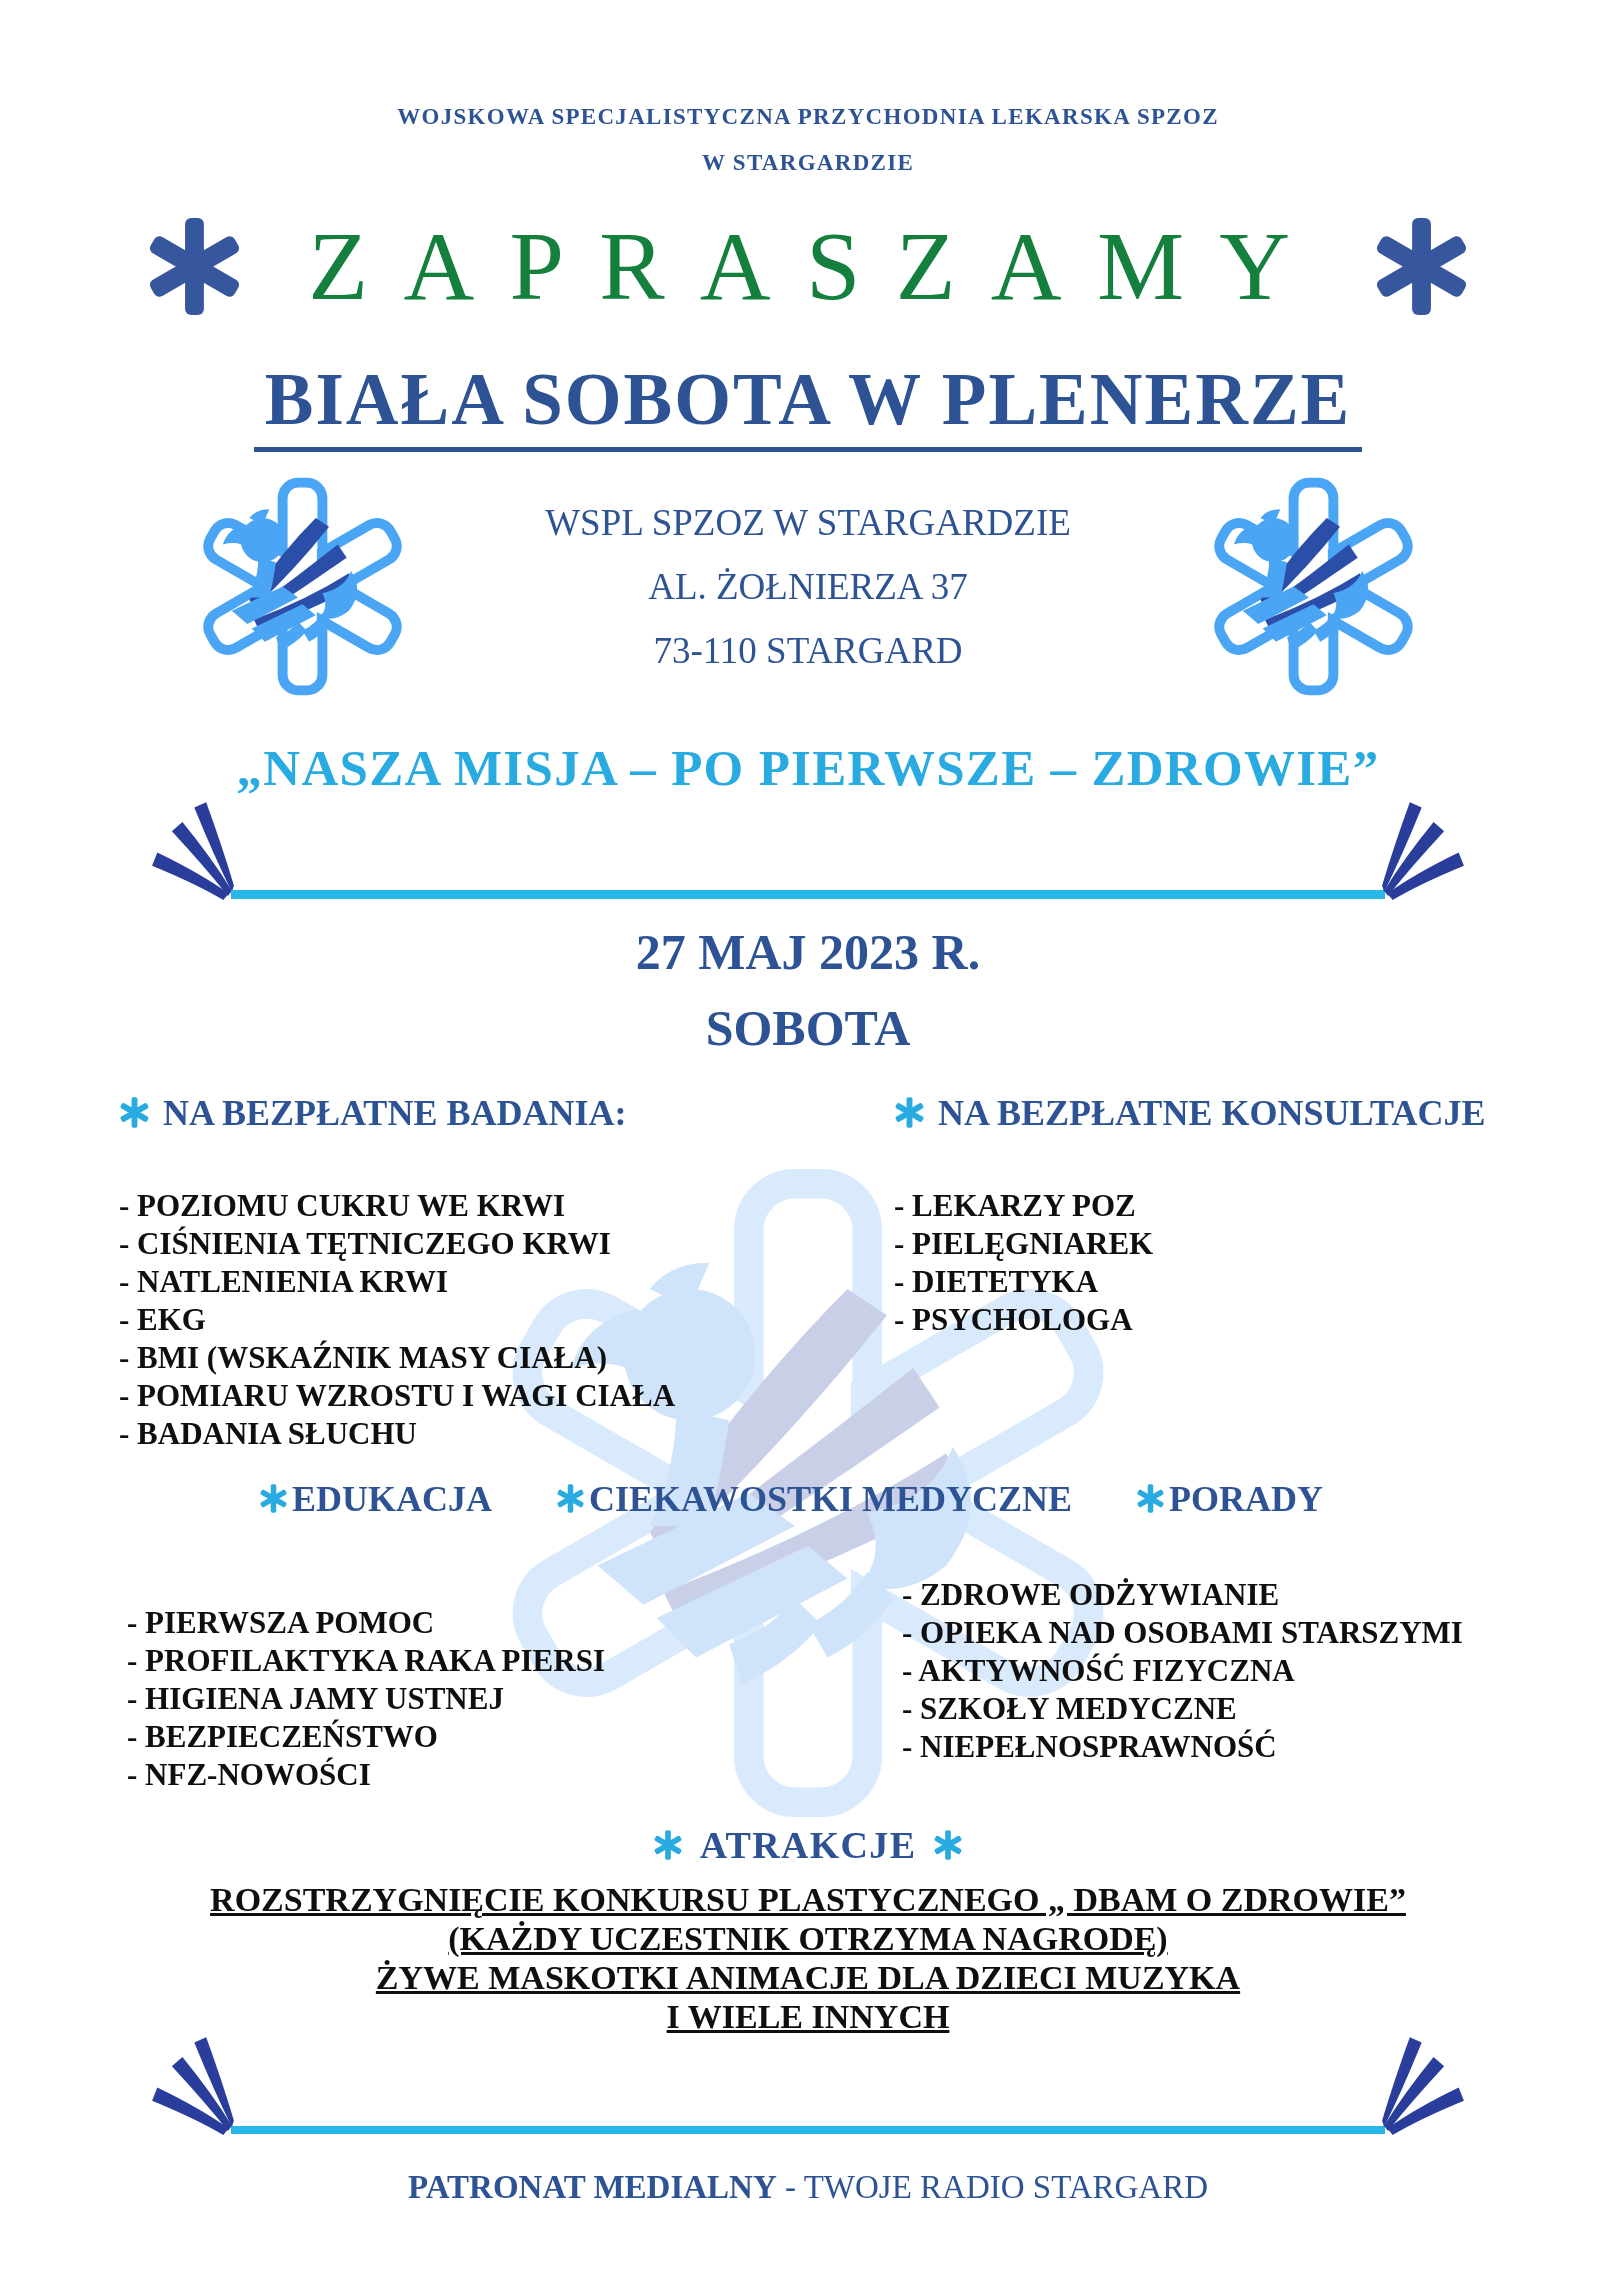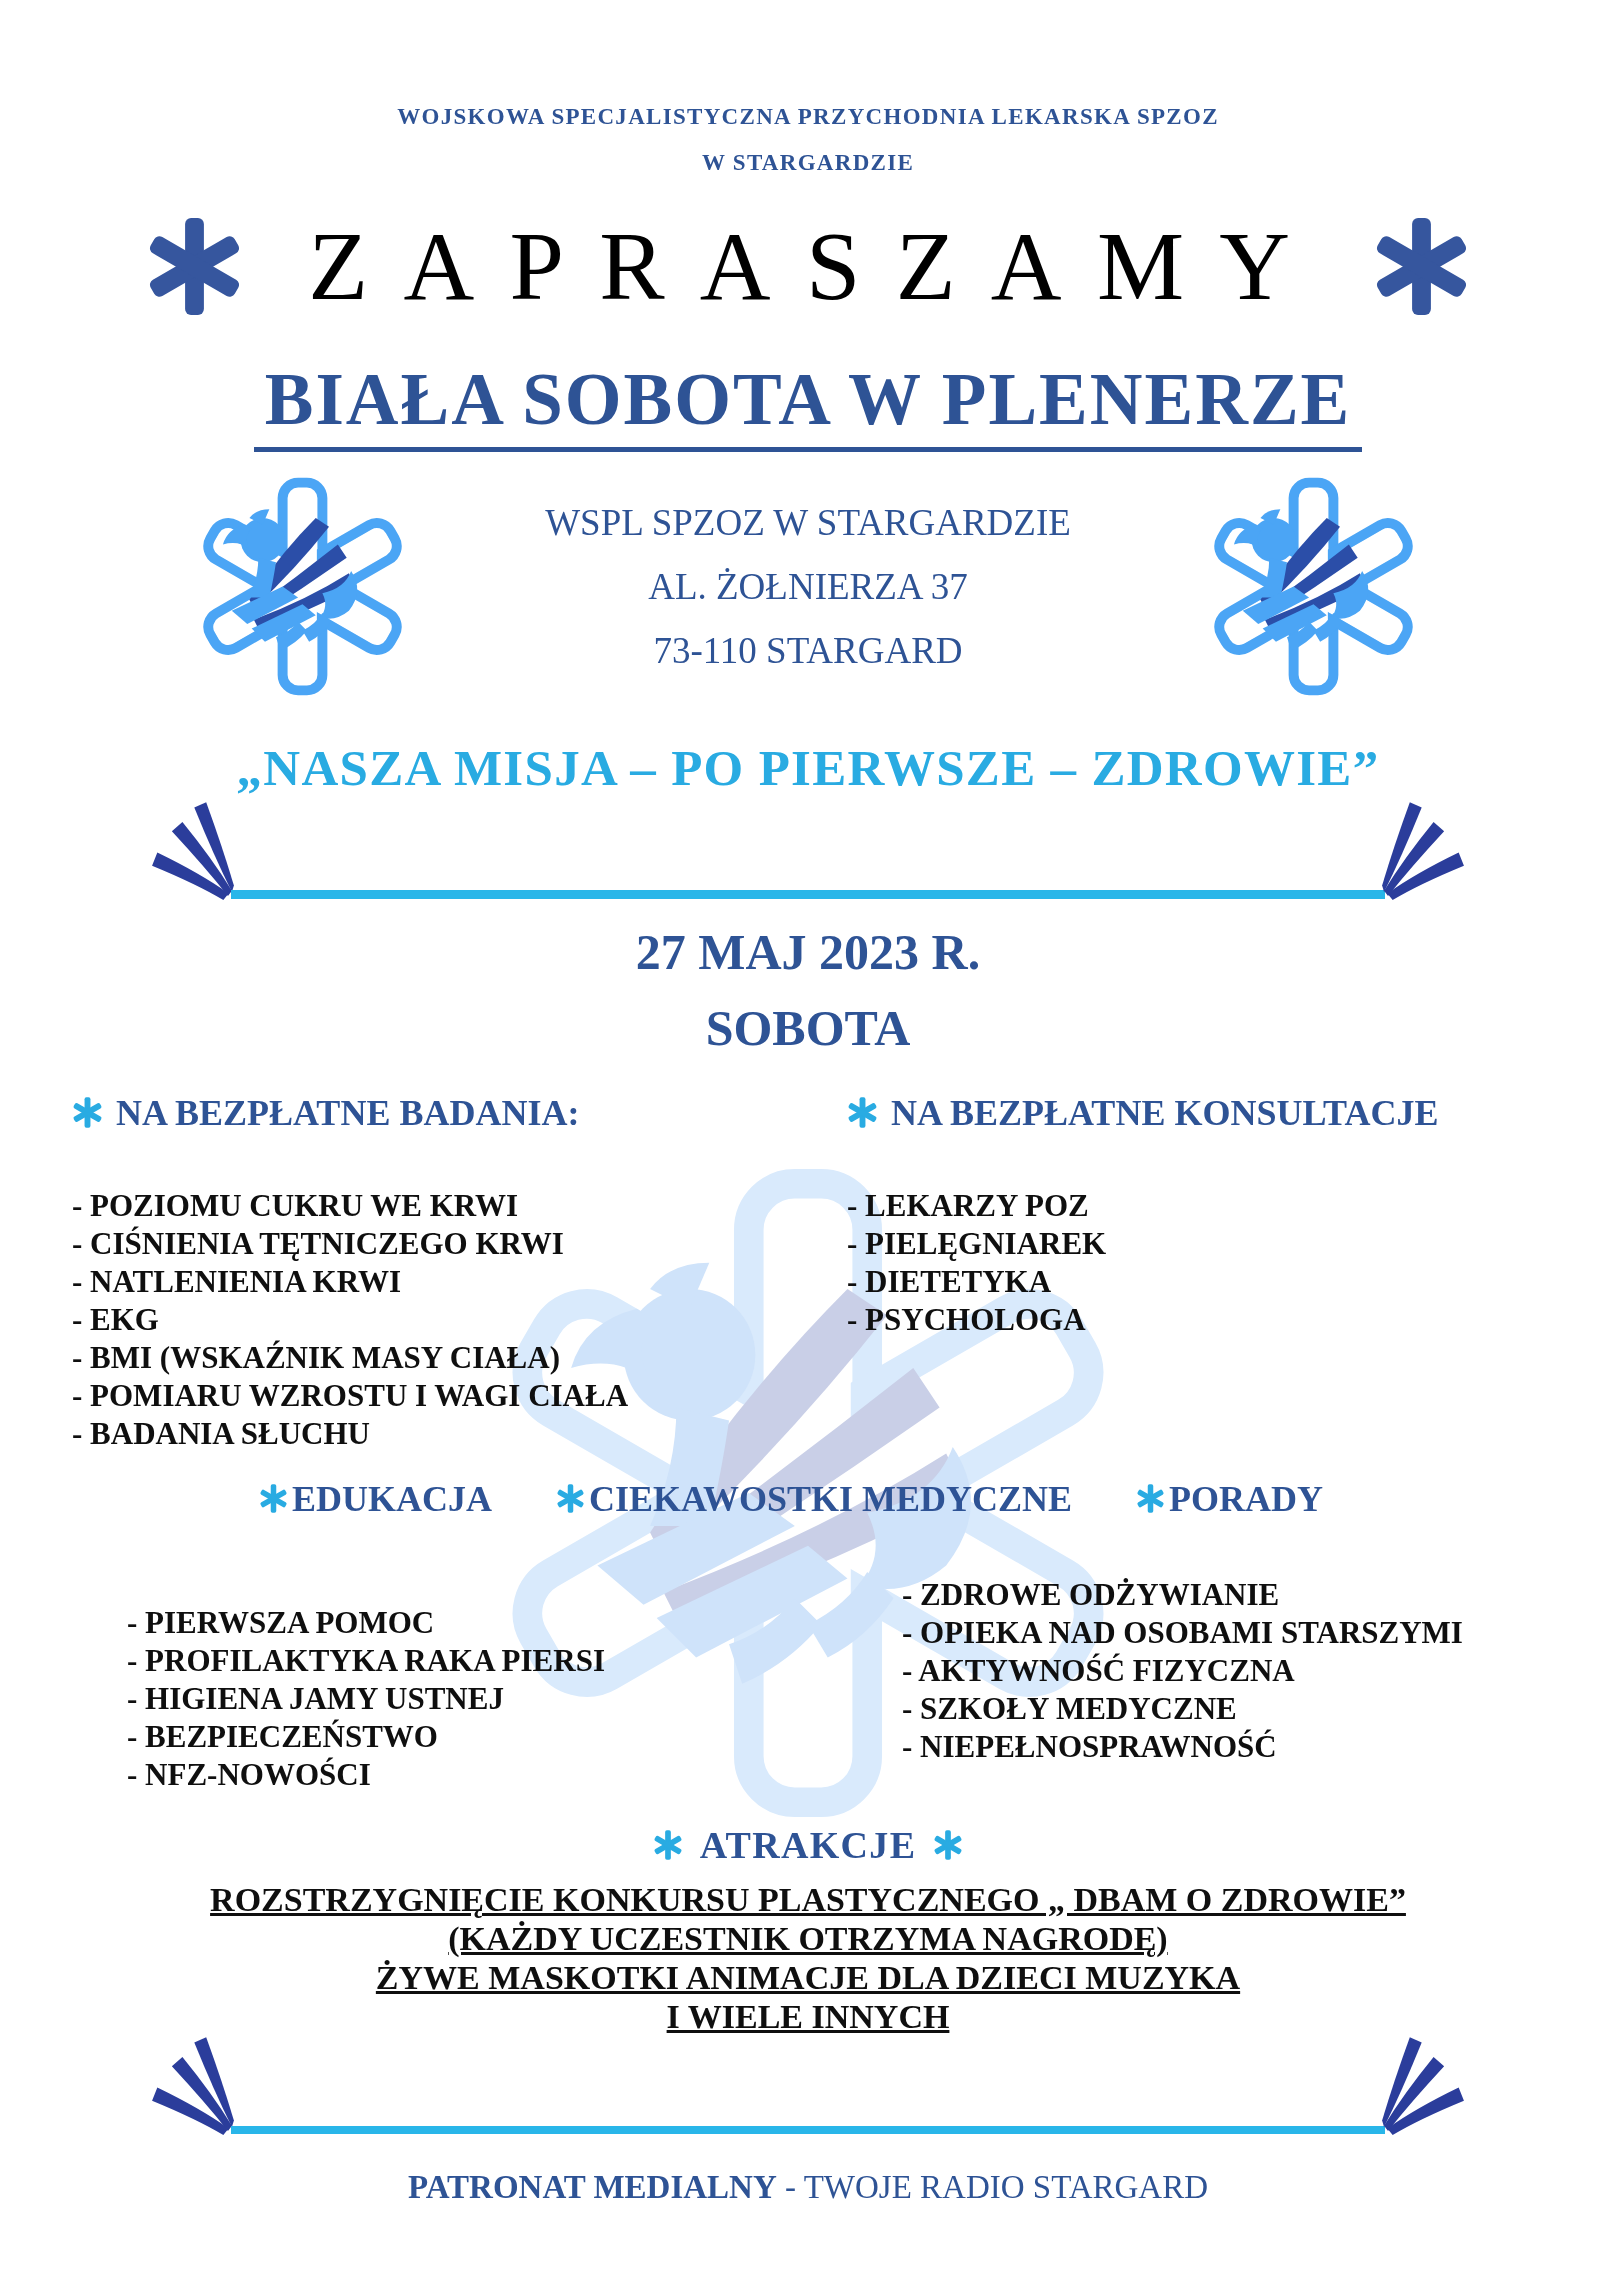--- a/index.html
+++ b/index.html
@@ -11,21 +11,21 @@
   .watermark{position:absolute;left:50%;top:1494px;transform:translate(-50%,-50%);z-index:0;}
   .watermark svg{--outline:#d9eafc;--light:#cfe3fa;--dark:#c9cfe7;--crossfill:#ffffff;width:658px;height:658px;}
 
   
   .org{padding-top:103px;text-align:center;}
   .org-line{font-size:23px;font-weight:bold;letter-spacing:1.3px;color:#2e5395;line-height:1.25;}
   .org-line2{margin-top:17px;}
 
   
   .invite-row{margin-top:39px;display:flex;justify-content:center;align-items:center;gap:47px;}
-  .invite-word{font-size:98px;letter-spacing:0.36em;color:#000000;line-height:1;white-space:nowrap;text-indent:0.18em;}
+  .invite-word{font-size:98px;letter-spacing:0.36em;color:#15803d;line-height:1;white-space:nowrap;text-indent:0.18em;}
   .flank-star{width:99px;height:99px;color:#36569e;flex:0 0 auto;}
 
   
   .title-wrap{margin-top:46px;text-align:center;}
   .event-title{display:inline-block;font-size:73px;font-weight:bold;color:#2e5395;letter-spacing:2px;
                border-bottom:5.9px solid #2e5395;padding:0 10.4px 9px;line-height:1.05;}
 
   
   .logo-row{margin-top:15.6px;display:flex;align-items:center;padding:0 192px;height:238px;}
   .logo{--outline:#4ba5f5;--light:#4ba5f5;--dark:#2b4ea8;--crossfill:#ffffff;width:221px;height:221px;flex:0 0 auto;}
@@ -38,21 +38,21 @@
   .divider{display:flex;align-items:flex-end;margin:3.9px 148px 0;height:99px;}
   .divider.bottom{margin-top:0;}
   .wing{width:86px;height:99px;flex:0 0 auto;--wing:#2b3d9b;}
   .wing.right{transform:scaleX(-1);}
   .divider-line{flex:1;height:8.5px;background:#29b6e9;margin:0 -2.6px 0.7px;}
 
   
   .schedule{margin-top:14.3px;text-align:center;font-size:50px;font-weight:bold;color:#2e5395;line-height:1.52;}
 
   
-  .cols{margin-top:26px;display:grid;grid-template-columns:775px 1fr;padding-left:72px;padding-right:39px;}
+  .cols{margin-top:26px;display:grid;grid-template-columns:775px 1fr;padding-left:95px;padding-right:39px;margin-left:24px;}
   .col-heading{display:flex;align-items:center;gap:13px;font-size:36px;font-weight:bold;color:#2e5395;white-space:nowrap;}
   .bullet-star{width:31px;height:31px;color:#29abe2;flex:0 0 auto;}
   ul.plist{list-style:none;margin:53px 0 0;padding:0;font-size:31px;font-weight:bold;color:#0f0f0f;line-height:38px;}
   .cols2{margin-top:35px;display:grid;grid-template-columns:775px 1fr;padding-left:127px;padding-right:39px;}
   .cols2 ul.plist{margin-top:49px;}
   .cols2 .col-right ul.plist{margin-top:21px;}
 
   
   .midheads{margin:25px 293px 0 259px;display:flex;justify-content:space-between;align-items:center;}
   .midhead{display:flex;align-items:center;gap:3.9px;font-size:36px;font-weight:bold;color:#2e5395;white-space:nowrap;}

